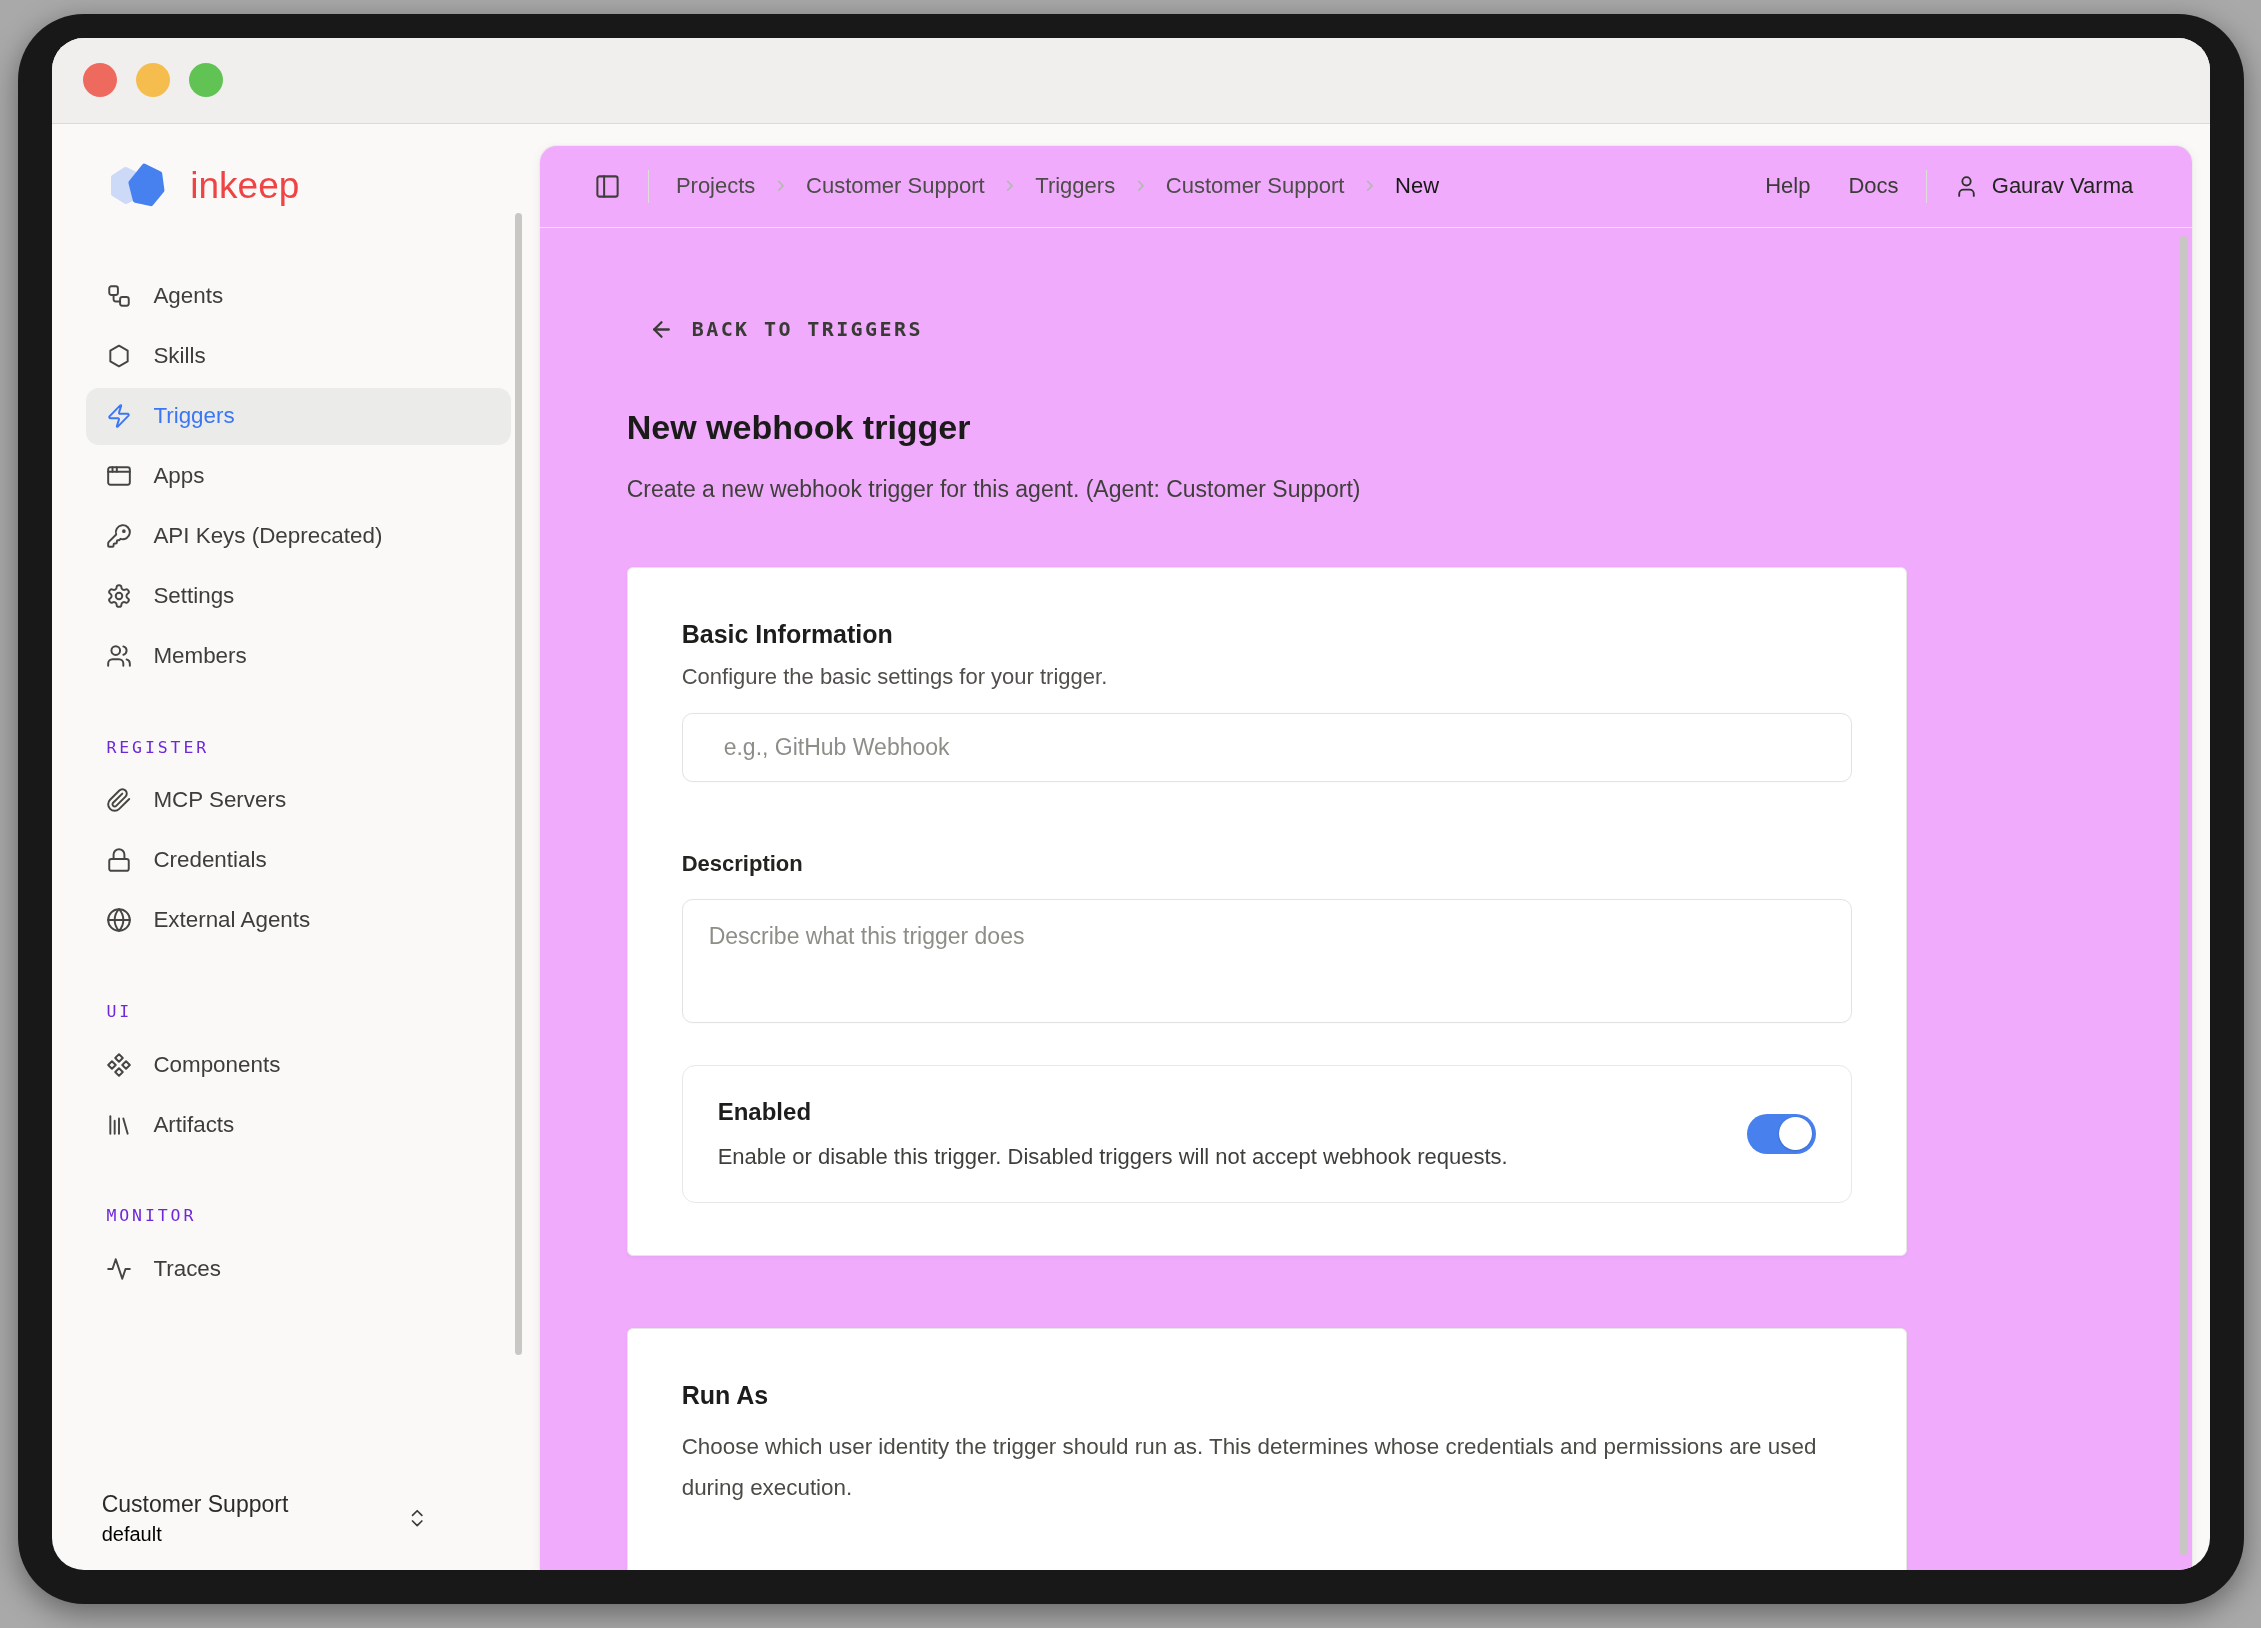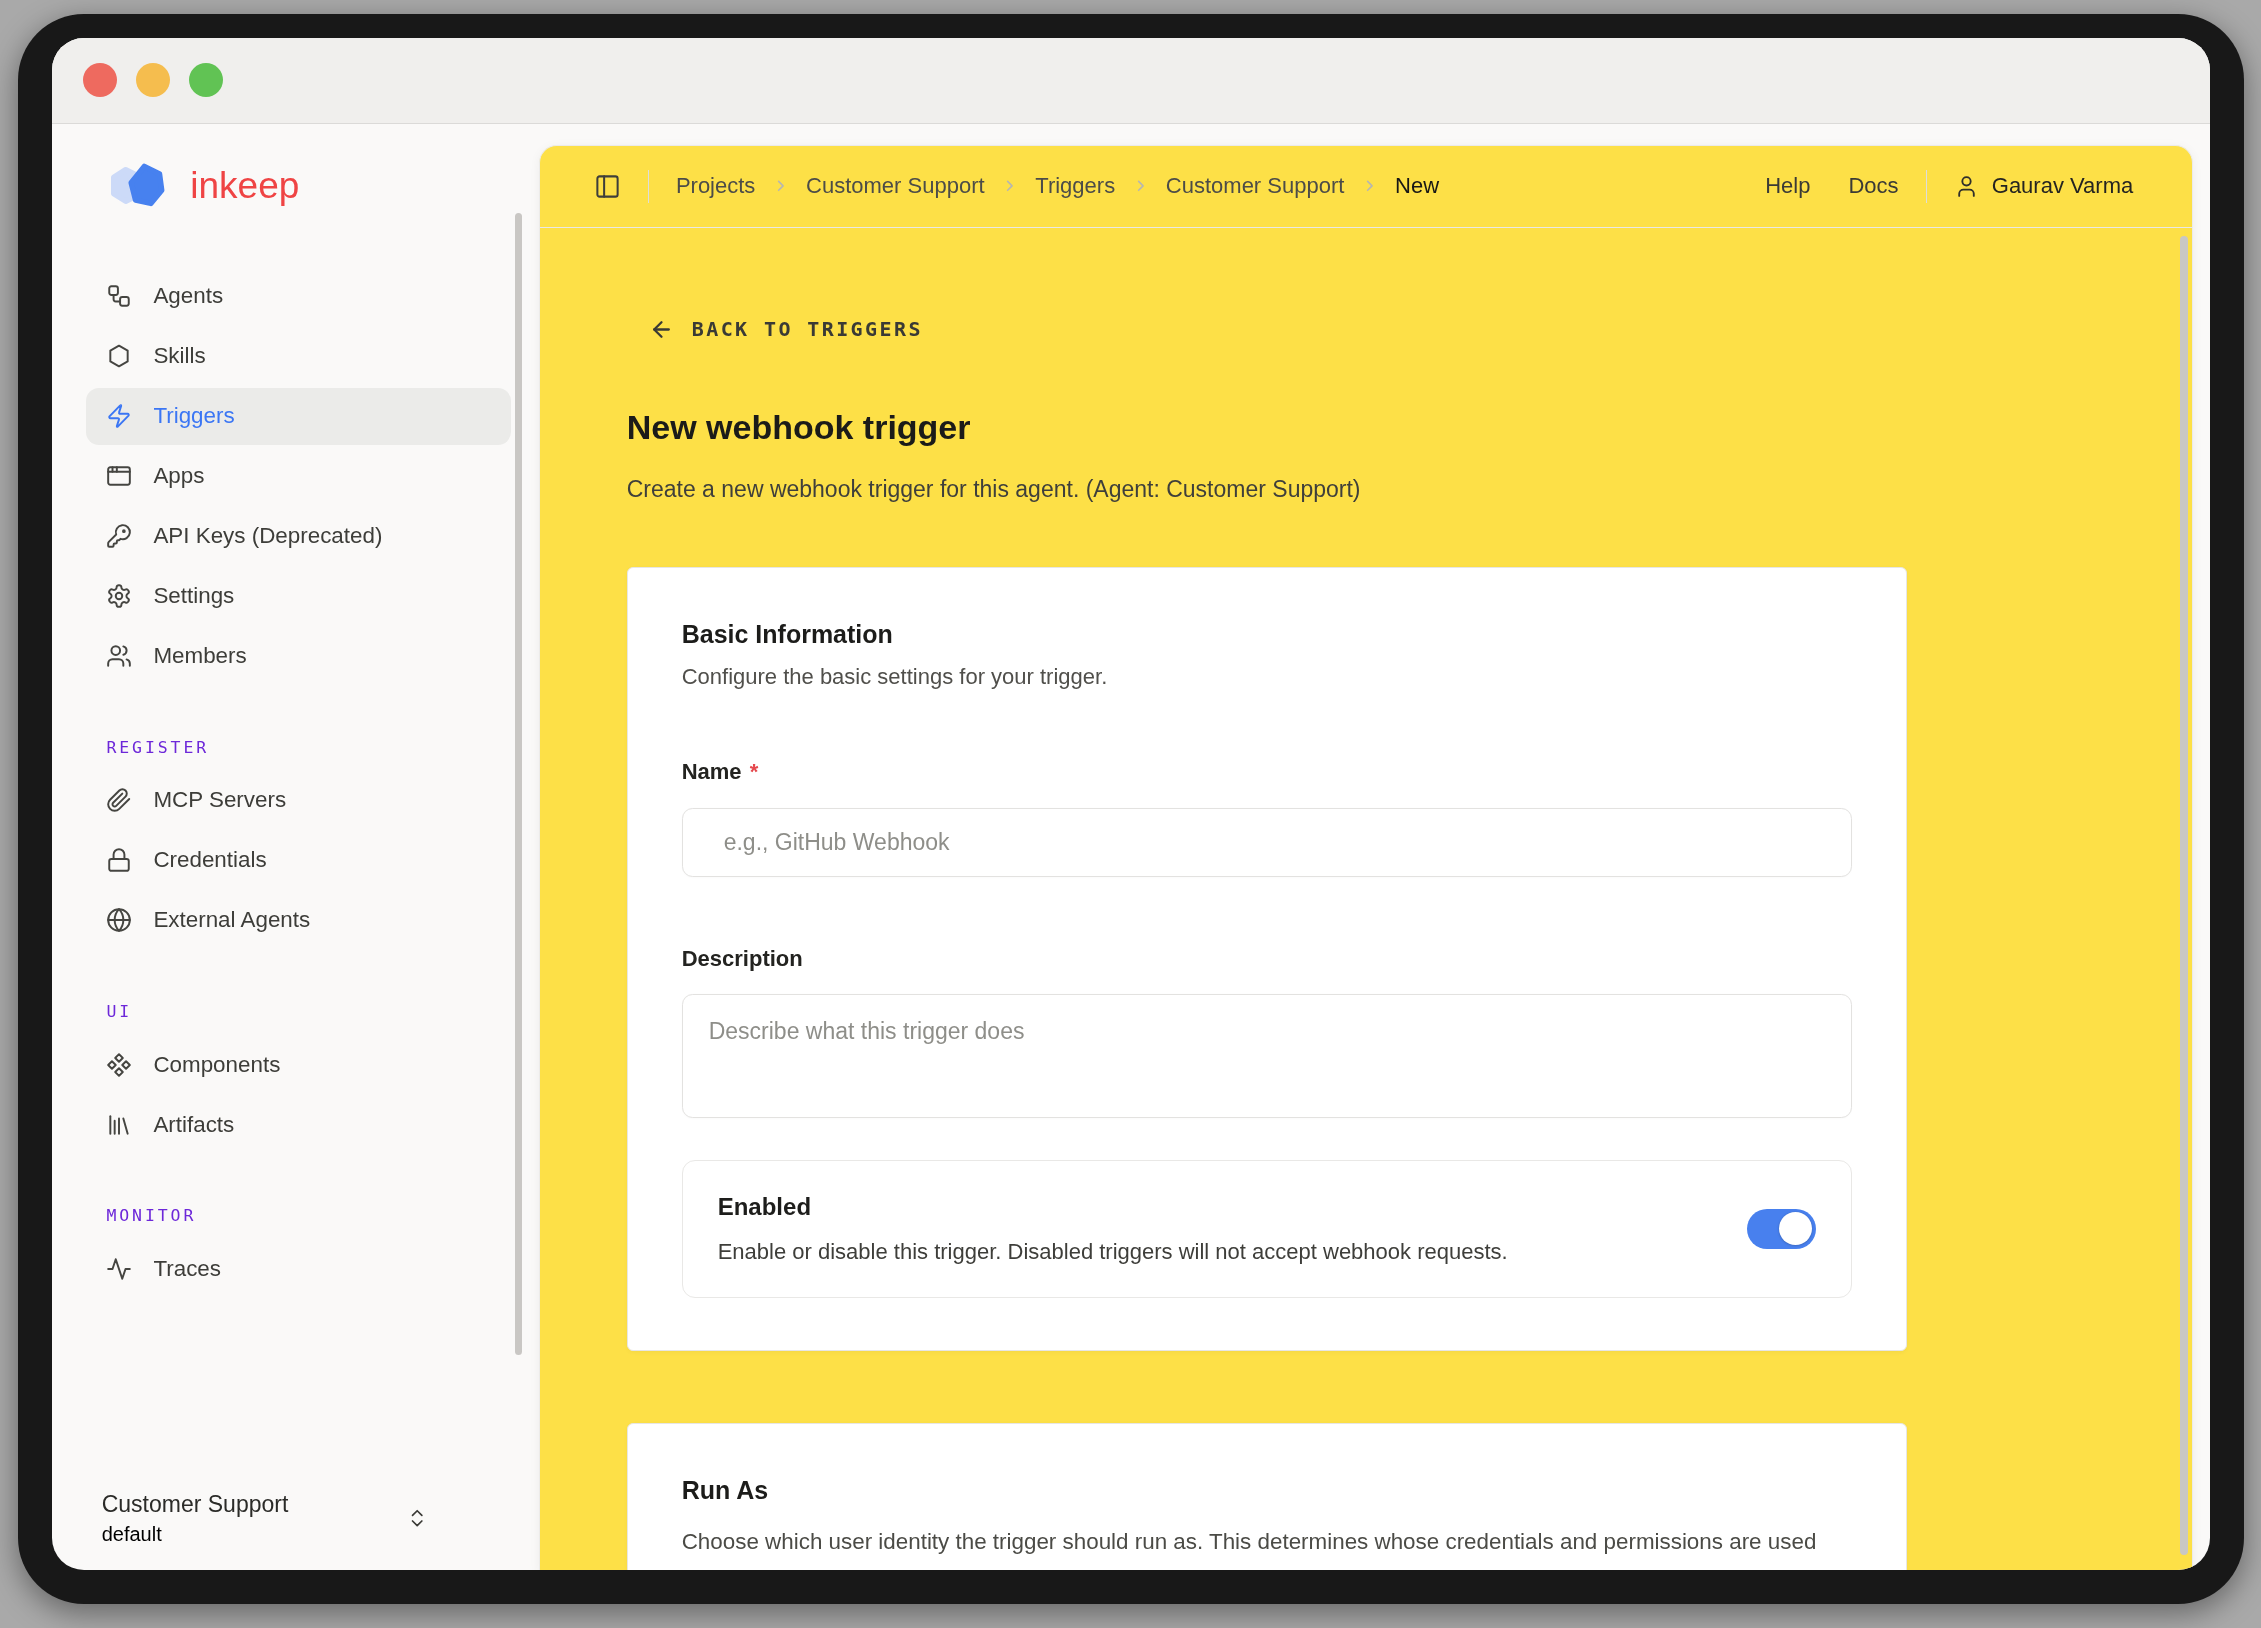--- a/index.html
+++ b/index.html
@@ -57,21 +57,21 @@
   .project .ic { width:22.4px; height:22.4px; color:#3a3a36; }
 
   .side-scroll {
     position:absolute; left:463px; top:175px; width:7px; height:1142px;
     background:#c9c7c4; border-radius:3.5px;
   }
 
   
   .panel {
     position:absolute; left:487px; top:107px; right:16.5px; bottom:-3.5px;
-    background:#fde047; border:1.2px solid #ecebe9; border-bottom:none;
+    background:#f0abfc; border:1.2px solid #ecebe9; border-bottom:none;
     border-radius:17.7px 17.7px 0 0; box-shadow:0 2.4px 10.6px rgba(0,0,0,.05);
   }
   .panel-header {
     height:82px; display:flex; align-items:center;
     padding:0 59px 0 54px; border-bottom:1.2px solid #e9e8e6;
   }
   .icon-btn { width:27px; height:27px; color:#3e3e3a; cursor:pointer; flex-shrink:0; }
   .vdiv { width:1.2px; height:33px; background:#dedddb; margin:0 27px; flex-shrink:0; }
   .crumbs { display:flex; align-items:center; gap:16.5px; font-size:22px; color:#4c4c48; white-space:nowrap; }
   .crumb { cursor:pointer; }
@@ -330,24 +330,20 @@
           <span class="back-label">BACK TO TRIGGERS</span>
         </div>
 
         <h1 class="page-title">New webhook trigger</h1>
         <p class="page-sub">Create a new webhook trigger for this agent. (Agent: Customer Support)</p>
 
         <section class="card first">
           <h2 class="card-title">Basic Information</h2>
           <p class="card-sub">Configure the basic settings for your trigger.</p>
 
-          <div class="field-label">
-            <span>Name</span>
-            <span class="req">*</span>
-          </div>
           <input class="text-input" type="text" placeholder="e.g., GitHub Webhook" style="">
 
           <div class="field-label">
             <span>Description</span>
           </div>
           <textarea class="textarea" placeholder="Describe what this trigger does" style=""></textarea>
 
           <div class="enabled-card">
             <div>
               <div class="enabled-title">Enabled</div>

